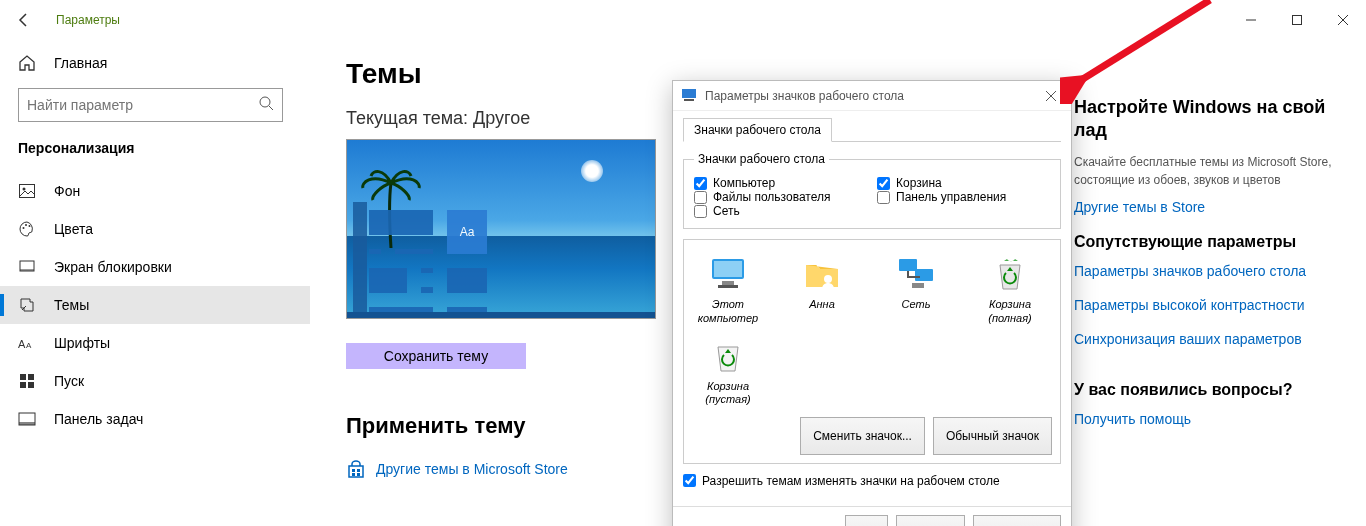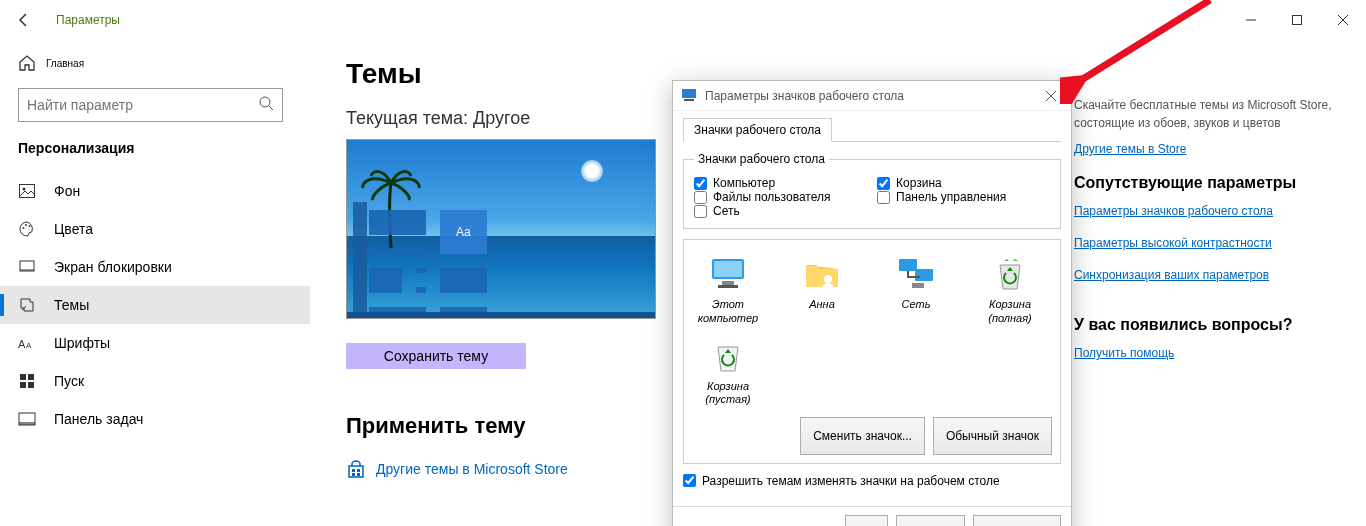--- a/index.html
+++ b/index.html
@@ -12,55 +12,55 @@
   .app-title { font-size:12px; color:#4d7c0f; }
   .win-ctrls { display:flex; }
   .win-ctrl { width:46px; height:32px; display:flex; align-items:center; justify-content:center; color:#333; }
 
   
   .layout { display:flex; height: calc(100% - 40px); }
   .sidebar { width: 310px; padding: 8px 0 0 0; }
   .main { flex:1; padding: 18px 0 0 36px; position:relative; }
 
   
-  .side-home { display:flex; align-items:center; gap:10px; padding: 6px 0 6px 18px; font-size:10px;}
+  .side-home { display:flex; align-items:center; gap:18px; padding: 6px 0 6px 18px; font-size:14px;}
   .search-wrap { padding: 10px 18px 14px 18px; }
   .search { width: 265px; height: 34px; border:1px solid #999; background:#fff; display:flex; align-items:center; padding:0 8px; justify-content:space-between;}
   .search input { border:none; outline:none; font-size:14px; width: 220px; background:transparent;}
   .cat-head { font-size:14px; font-weight:600; padding: 4px 18px 16px 18px; }
   .nav-item { display:flex; align-items:center; gap:18px; padding: 10px 0 10px 18px; font-size:14px; position:relative;}
   .nav-item.active { background:#e6e6e6; }
   .nav-item.active::before { content:""; position:absolute; left:0; top:8px; bottom:8px; width:4px; background:#0078d7; }
   .nav-icon { width:18px; height:18px; display:flex; align-items:center; justify-content:center; color:#333; }
 
   
   .page-h1 { font-size:28px; font-weight:600; margin-bottom:18px; }
   .sub-h { font-size:18px; color:#333; margin-bottom:10px; }
   .theme-preview { width: 310px; height:180px; border:1px solid #999; position:relative; overflow:hidden; }
   .sky { position:absolute; inset:0; background:linear-gradient(#1e7bd3 0%, #4aa7e6 45%, #8cd5ef 60%, #cfeaf2 62%); }
   .sea { position:absolute; left:0; right:0; bottom:0; height:46%; background:linear-gradient(#0f5ea0, #1276c2 40%, #39a7d8); }
   .sun { position:absolute; right:52px; top:20px; width:22px; height:22px; border-radius:50%; background:radial-gradient(#fff, #fff 40%, rgba(255,255,255,0)); filter:blur(0.3px);}
   .palm { position:absolute; left:14px; top:28px; width:60px; height:80px; }
   .start { position:absolute; left:6px; bottom:6px; width:140px; height:110px; }
   .start .panel { position:absolute; left:0; bottom:0; width:14px; height:100%; background:#195a9c; opacity:.85;}
-  .tiles { position:absolute; left:16px; bottom:0; width:118px; height:102px; display:grid; grid-template-columns: repeat(5, 1fr); grid-template-rows: repeat(6, 1fr); gap:14px;}
+  .tiles { position:absolute; left:16px; bottom:0; width:118px; height:102px; display:grid; grid-template-columns: repeat(4, 1fr); grid-template-rows: repeat(6, 1fr); gap:14px;}
   .tile { background:#1a66b3; opacity:.92;}
   .tile.aa { grid-column: 4 / span 3; grid-row: 1 / span 3; background:#2b7cd3; display:flex; align-items:center; justify-content:center; color:#fff; font-size:12px;}
   .taskb { position:absolute; left:0; right:0; bottom:0; height:6px; background:#10498a; opacity:.9;}
   .save-btn { margin-top:24px; width:180px; height:26px; background:#c4b5fd; border:none; font-size:14px;}
   .section-h { font-size:22px; font-weight:600; margin-top:44px; margin-bottom:20px; }
   .store-link { display:flex; align-items:center; gap:10px;}
   .store-link a, .link { color:#0066bf; text-decoration:none; font-size:14px;}
   .store-icon svg { display:block; }
 
   
   .rail { width: 292px; padding: 56px 20px 0 0; }
   .rail-h { font-size:18px; font-weight:600; margin-bottom:10px; line-height:1.3;}
   .rail-p { font-size:12px; color:#555; line-height:1.5; margin-bottom:10px;}
-  .rail .link { display:block; margin-bottom:18px; font-size:12px;text-decoration:underline;}
+  .rail .link { display:block; margin-bottom:18px; font-size:14px;}
   .rail-h2 { font-size:16px; font-weight:600; margin-top:8px; margin-bottom:12px;}
 
   
   .dialog { position:absolute; left:672px; top:80px; width:400px; background:#fff; border:1px solid #bbb; box-shadow:0 6px 24px rgba(0,0,0,.25);}
   .dlg-title { height:30px; background:#fff; border-bottom:1px solid #eee; display:flex; align-items:center; justify-content:space-between; padding:0 6px 0 8px;}
   .dlg-title-left { display:flex; align-items:center; gap:8px; font-size:12px; color:#555;}
   .dlg-close { width:28px; height:22px; display:flex; align-items:center; justify-content:center; color:#555;}
   .dlg-body { padding: 6px 10px 10px 10px; }
   .tab-strip { border-bottom:1px solid #ccc; display:flex; }
   .tab { font-size:12px; padding:4px 10px; border:1px solid #ccc; border-bottom:1px solid #fff; background:#fff; position:relative; top:1px;}
@@ -248,20 +248,21 @@
             <rect x="11" y="10" width="3" height="3" fill="#0066bf"></rect>
             <rect x="6" y="14" width="3" height="3" fill="#0066bf"></rect>
             <rect x="11" y="14" width="3" height="3" fill="#0066bf"></rect>
           </svg>
       </span>
       <a class="link">Другие темы в Microsoft Store</a>
     </div>
   </div>
 
   <div class="rail">
+    <div class="rail-h">Настройте Windows на свой лад</div>
     <div class="rail-p">Скачайте бесплатные темы из Microsoft Store, состоящие из обоев, звуков и цветов</div>
     <a class="link">Другие темы в Store</a>
 
     <div class="rail-h2">Сопутствующие параметры</div>
     <a class="link">Параметры значков рабочего стола</a>
     <a class="link">Параметры высокой контрастности</a>
     <a class="link">Синхронизация ваших параметров</a>
 
     <div class="rail-h2" style="margin-top:34px">У вас появились вопросы?</div>
     <a class="link">Получить помощь</a>

